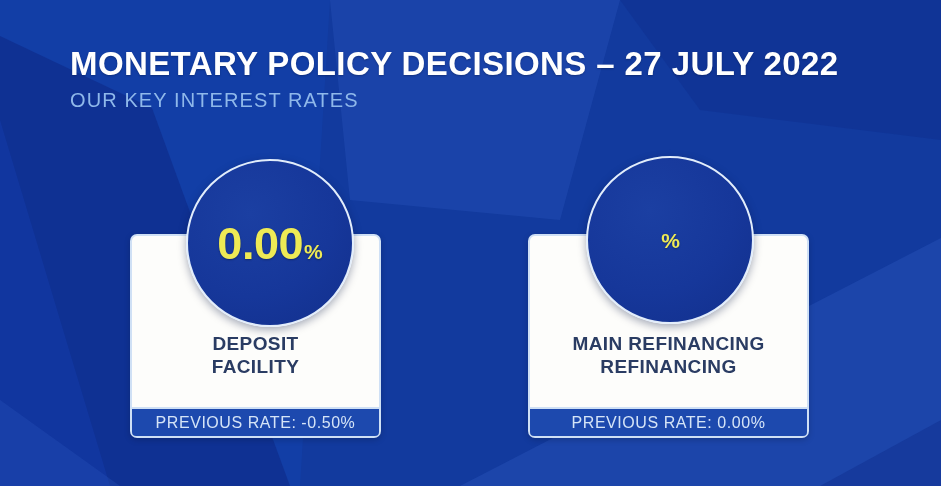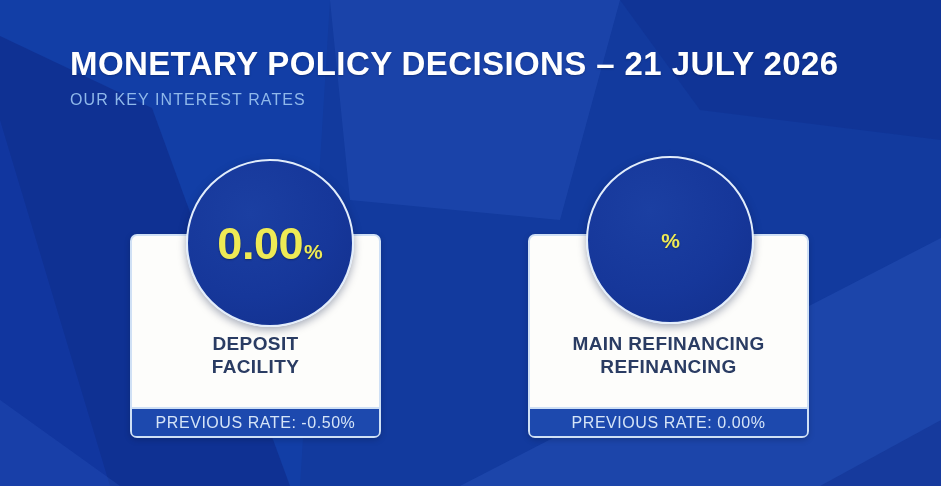--- a/index.html
+++ b/index.html
@@ -37,21 +37,21 @@
     font-size: 33px;
     line-height: 40px;
     font-weight: bold;
     letter-spacing: 0.4px;
     color: #ffffff;
     white-space: nowrap;
     text-shadow: 0 1px 2px rgba(0,0,0,0.25);
   }
   .subtitle {
     margin: 5px 0 0 0;
-    font-size: 16px;
+    font-size: 20px;
     line-height: 22px;
     font-weight: normal;
     letter-spacing: 1.1px;
     color: #8fb8ea;
     white-space: nowrap;
   }
   
   .card {
     position: absolute;
     background: #fdfdfb;
@@ -143,21 +143,21 @@
     <polygon points="0,36 152,108 290,486 0,486" fill="#0f2f8f" opacity="0.85"></polygon>
     <polygon points="0,120 110,486 0,486" fill="#143cab" opacity="0.5"></polygon>
     <polygon points="330,0 620,0 560,220 350,200" fill="#2b55bd" opacity="0.35"></polygon>
     <polygon points="620,0 941,0 941,140 700,110" fill="#0f2f8f" opacity="0.55"></polygon>
     <polygon points="941,238 460,486 941,486" fill="#2b55bd" opacity="0.42"></polygon>
     <polygon points="941,420 820,486 941,486" fill="#0f2f8f" opacity="0.5"></polygon>
     <polygon points="120,486 0,486 0,400" fill="#2b55bd" opacity="0.30"></polygon>
   </svg>
 
   <div class="header">
-    <h1 class="title">MONETARY POLICY DECISIONS – 21 JULY 2026</h1>
+    <h1 class="title">MONETARY POLICY DECISIONS – 27 JULY 2022</h1>
     <div class="subtitle">OUR KEY INTEREST RATES</div>
   </div>
 
   <div class="card" id="card-deposit">
     <div class="card-label">
       <div>DEPOSIT</div>
       <div>FACILITY</div>
     </div>
     <div class="card-footer">PREVIOUS RATE: -0.50%</div>
   </div>

